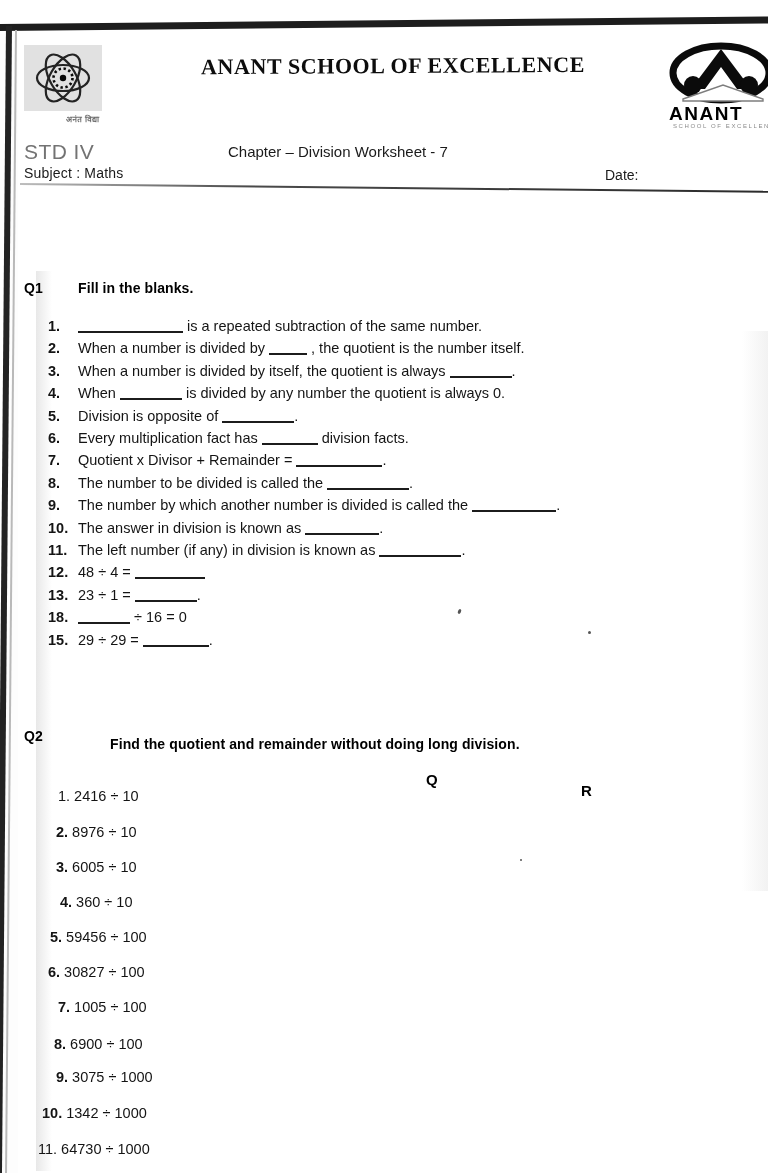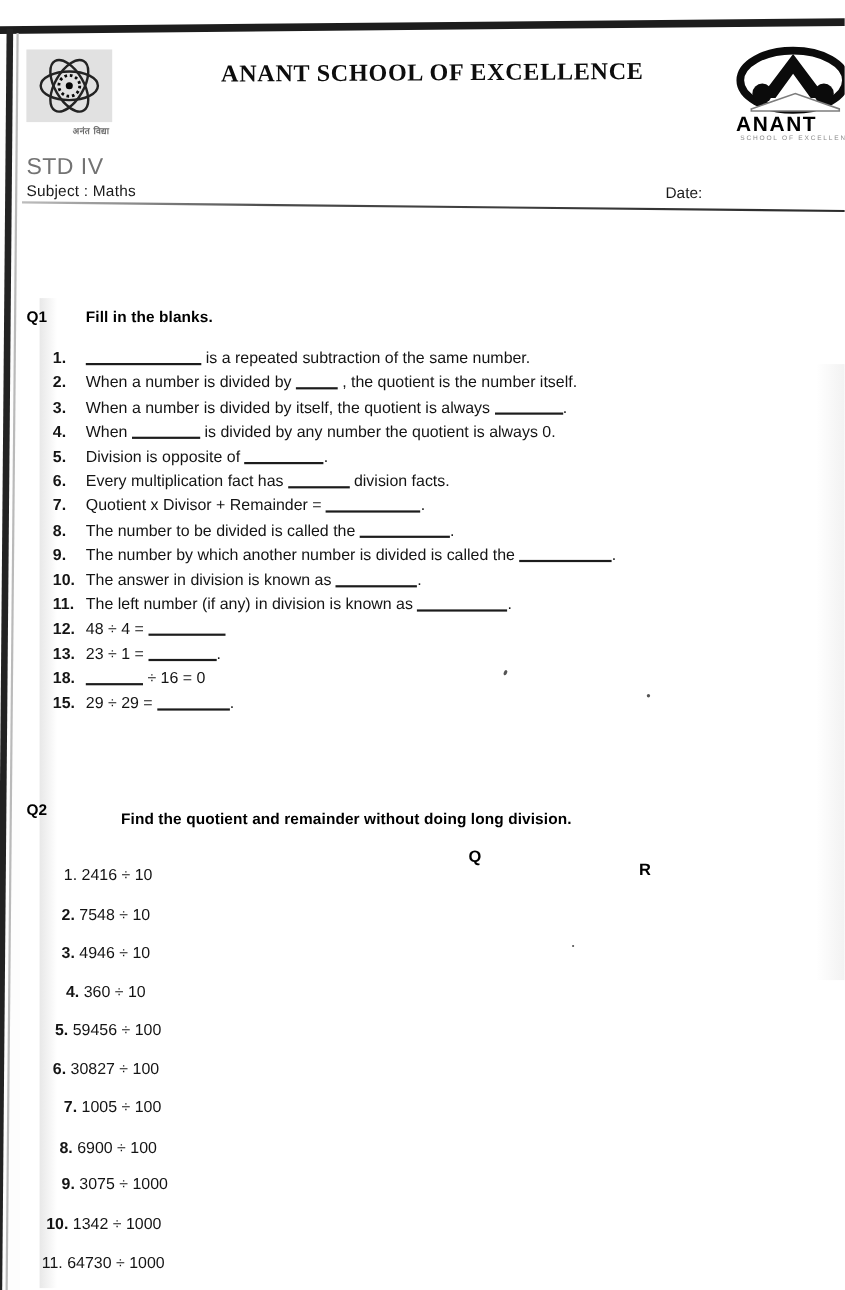--- a/index.html
+++ b/index.html
@@ -179,20 +179,21 @@
           <circle cx="86" cy="44" r="9" fill="#0b0b0b"></circle>
           <path d="M20 58 L60 44 L100 58 L100 60 L20 60 Z" fill="#ffffff" stroke="#7d7d7d" stroke-width="1.4"></path>
         </svg>
         <div class="logo-right-word">ANANT</div>
         <div class="logo-right-sub">SCHOOL OF EXCELLENCE</div>
       </div>
     </div>
 
     <div class="std">STD  IV</div>
     <div class="subject">Subject : Maths</div>
+    <div class="chapter">Chapter – Division Worksheet - 7</div>
     <div class="date">Date:</div>
     <div class="rule"></div>
 
 
     <div class="q-head" style="left:6px;top:249px;">Q1</div>
     <div class="q-title" style="left:60px;top:249px;">Fill in the blanks.</div>
 
     <div class="fib" id="q1-list" style="top:284px;padding-left:30px;">
         <div class="fib-item"><span class="num">1.</span><span class="ul" style="width: 105px;"></span><span> is a repeated subtraction of the same number.</span></div>
         <div class="fib-item"><span class="num">2.</span><span>When a number is divided by </span><span class="ul" style="width: 38px;"></span><span> , the quotient is the number itself.</span></div>
@@ -212,22 +213,22 @@
       </div>
 
     <div class="q-head" style="left:6px;top:697px;">Q2</div>
     <div class="q-title" style="left:92px;top:705px;">Find the quotient and remainder without doing long division.</div>
 
     <div class="qr-head" style="left:408px;top:740px;">Q</div>
     <div class="qr-head" style="left:563px;top:751px;">R</div>
 
     <div id="q2-list">
         <div class="div-item" style="top: 757px; left: 40px;"><span class="idx plain">1.</span><span> 2416</span><span> ÷</span><span>  10</span></div>
-        <div class="div-item" style="top: 793px; left: 38px;"><span class="idx">2.</span><span> 7548</span><span> ÷</span><span>  10</span></div>
-        <div class="div-item" style="top: 828px; left: 38px;"><span class="idx">3.</span><span> 4946</span><span> ÷</span><span>  10</span></div>
+        <div class="div-item" style="top: 793px; left: 38px;"><span class="idx">2.</span><span> 8976</span><span> ÷</span><span>  10</span></div>
+        <div class="div-item" style="top: 828px; left: 38px;"><span class="idx">3.</span><span> 6005</span><span> ÷</span><span>  10</span></div>
         <div class="div-item" style="top: 863px; left: 42px;"><span class="idx">4.</span><span> 360</span><span> ÷</span><span>  10</span></div>
         <div class="div-item" style="top: 898px; left: 32px;"><span class="idx">5.</span><span> 59456</span><span> ÷</span><span>  100</span></div>
         <div class="div-item" style="top: 933px; left: 30px;"><span class="idx">6.</span><span> 30827</span><span> ÷</span><span>  100</span></div>
         <div class="div-item" style="top: 968px; left: 40px;"><span class="idx">7.</span><span> 1005</span><span> ÷</span><span>  100</span></div>
         <div class="div-item" style="top: 990px; left: 36px; margin-top: 15px;"><span class="idx">8.</span><span> 6900</span><span> ÷</span><span>  100</span></div>
         <div class="div-item" style="top: 1038px; left: 38px;"><span class="idx">9.</span><span> 3075</span><span> ÷</span><span>  1000</span></div>
         <div class="div-item" style="top: 1074px; left: 24px;"><span class="idx">10.</span><span> 1342</span><span> ÷</span><span>  1000</span></div>
         <div class="div-item" style="top: 1110px; left: 20px;"><span class="idx plain">11.</span><span> 64730</span><span> ÷</span><span>  1000</span></div>
       </div>
 

